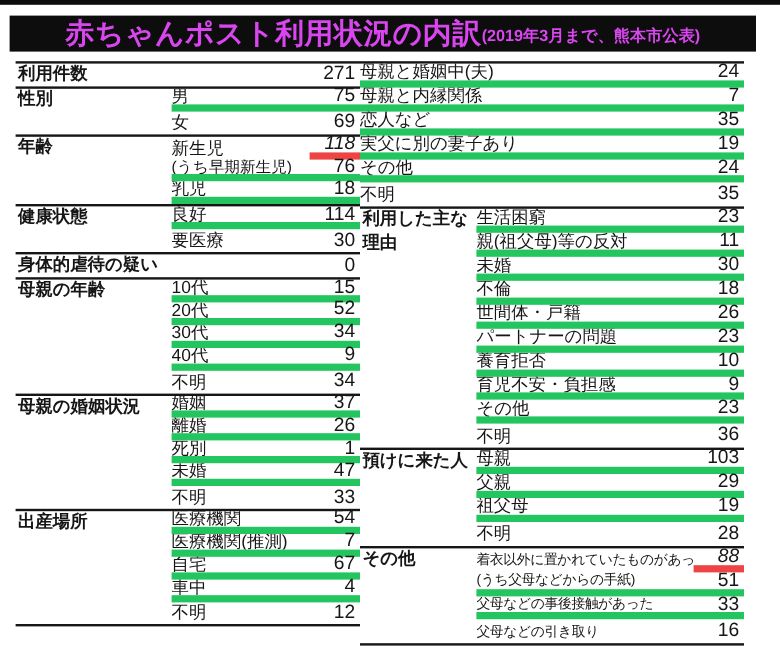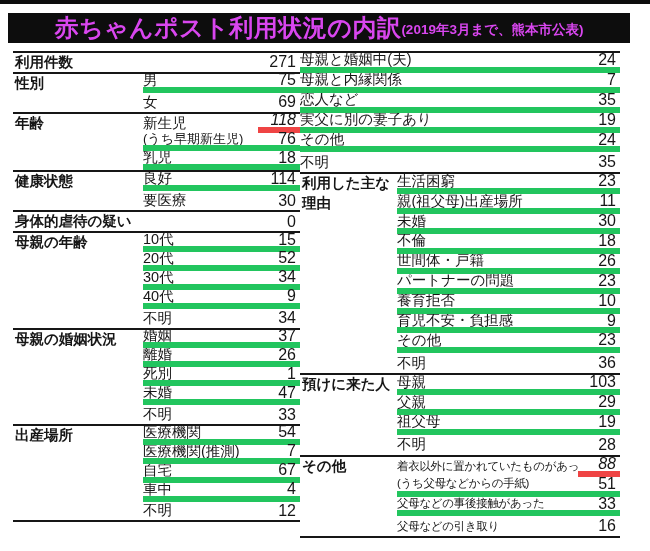--- a/index.html
+++ b/index.html
@@ -226,21 +226,21 @@
         </div>
       </div>
       <div class="group">
         <div class="cat">利用した主な理由</div>
         <div class="rows">
           <div class="row bline">
             <span class="lbl">生活困窮</span>
             <span class="val">23</span>
           </div>
           <div class="row bline">
-            <span class="lbl">親(祖父母)出産場所</span>
+            <span class="lbl">親(祖父母)等の反対</span>
             <span class="val">11</span>
           </div>
           <div class="row bline">
             <span class="lbl">未婚</span>
             <span class="val">30</span>
           </div>
           <div class="row bline">
             <span class="lbl">不倫</span>
             <span class="val">18</span>
           </div>

